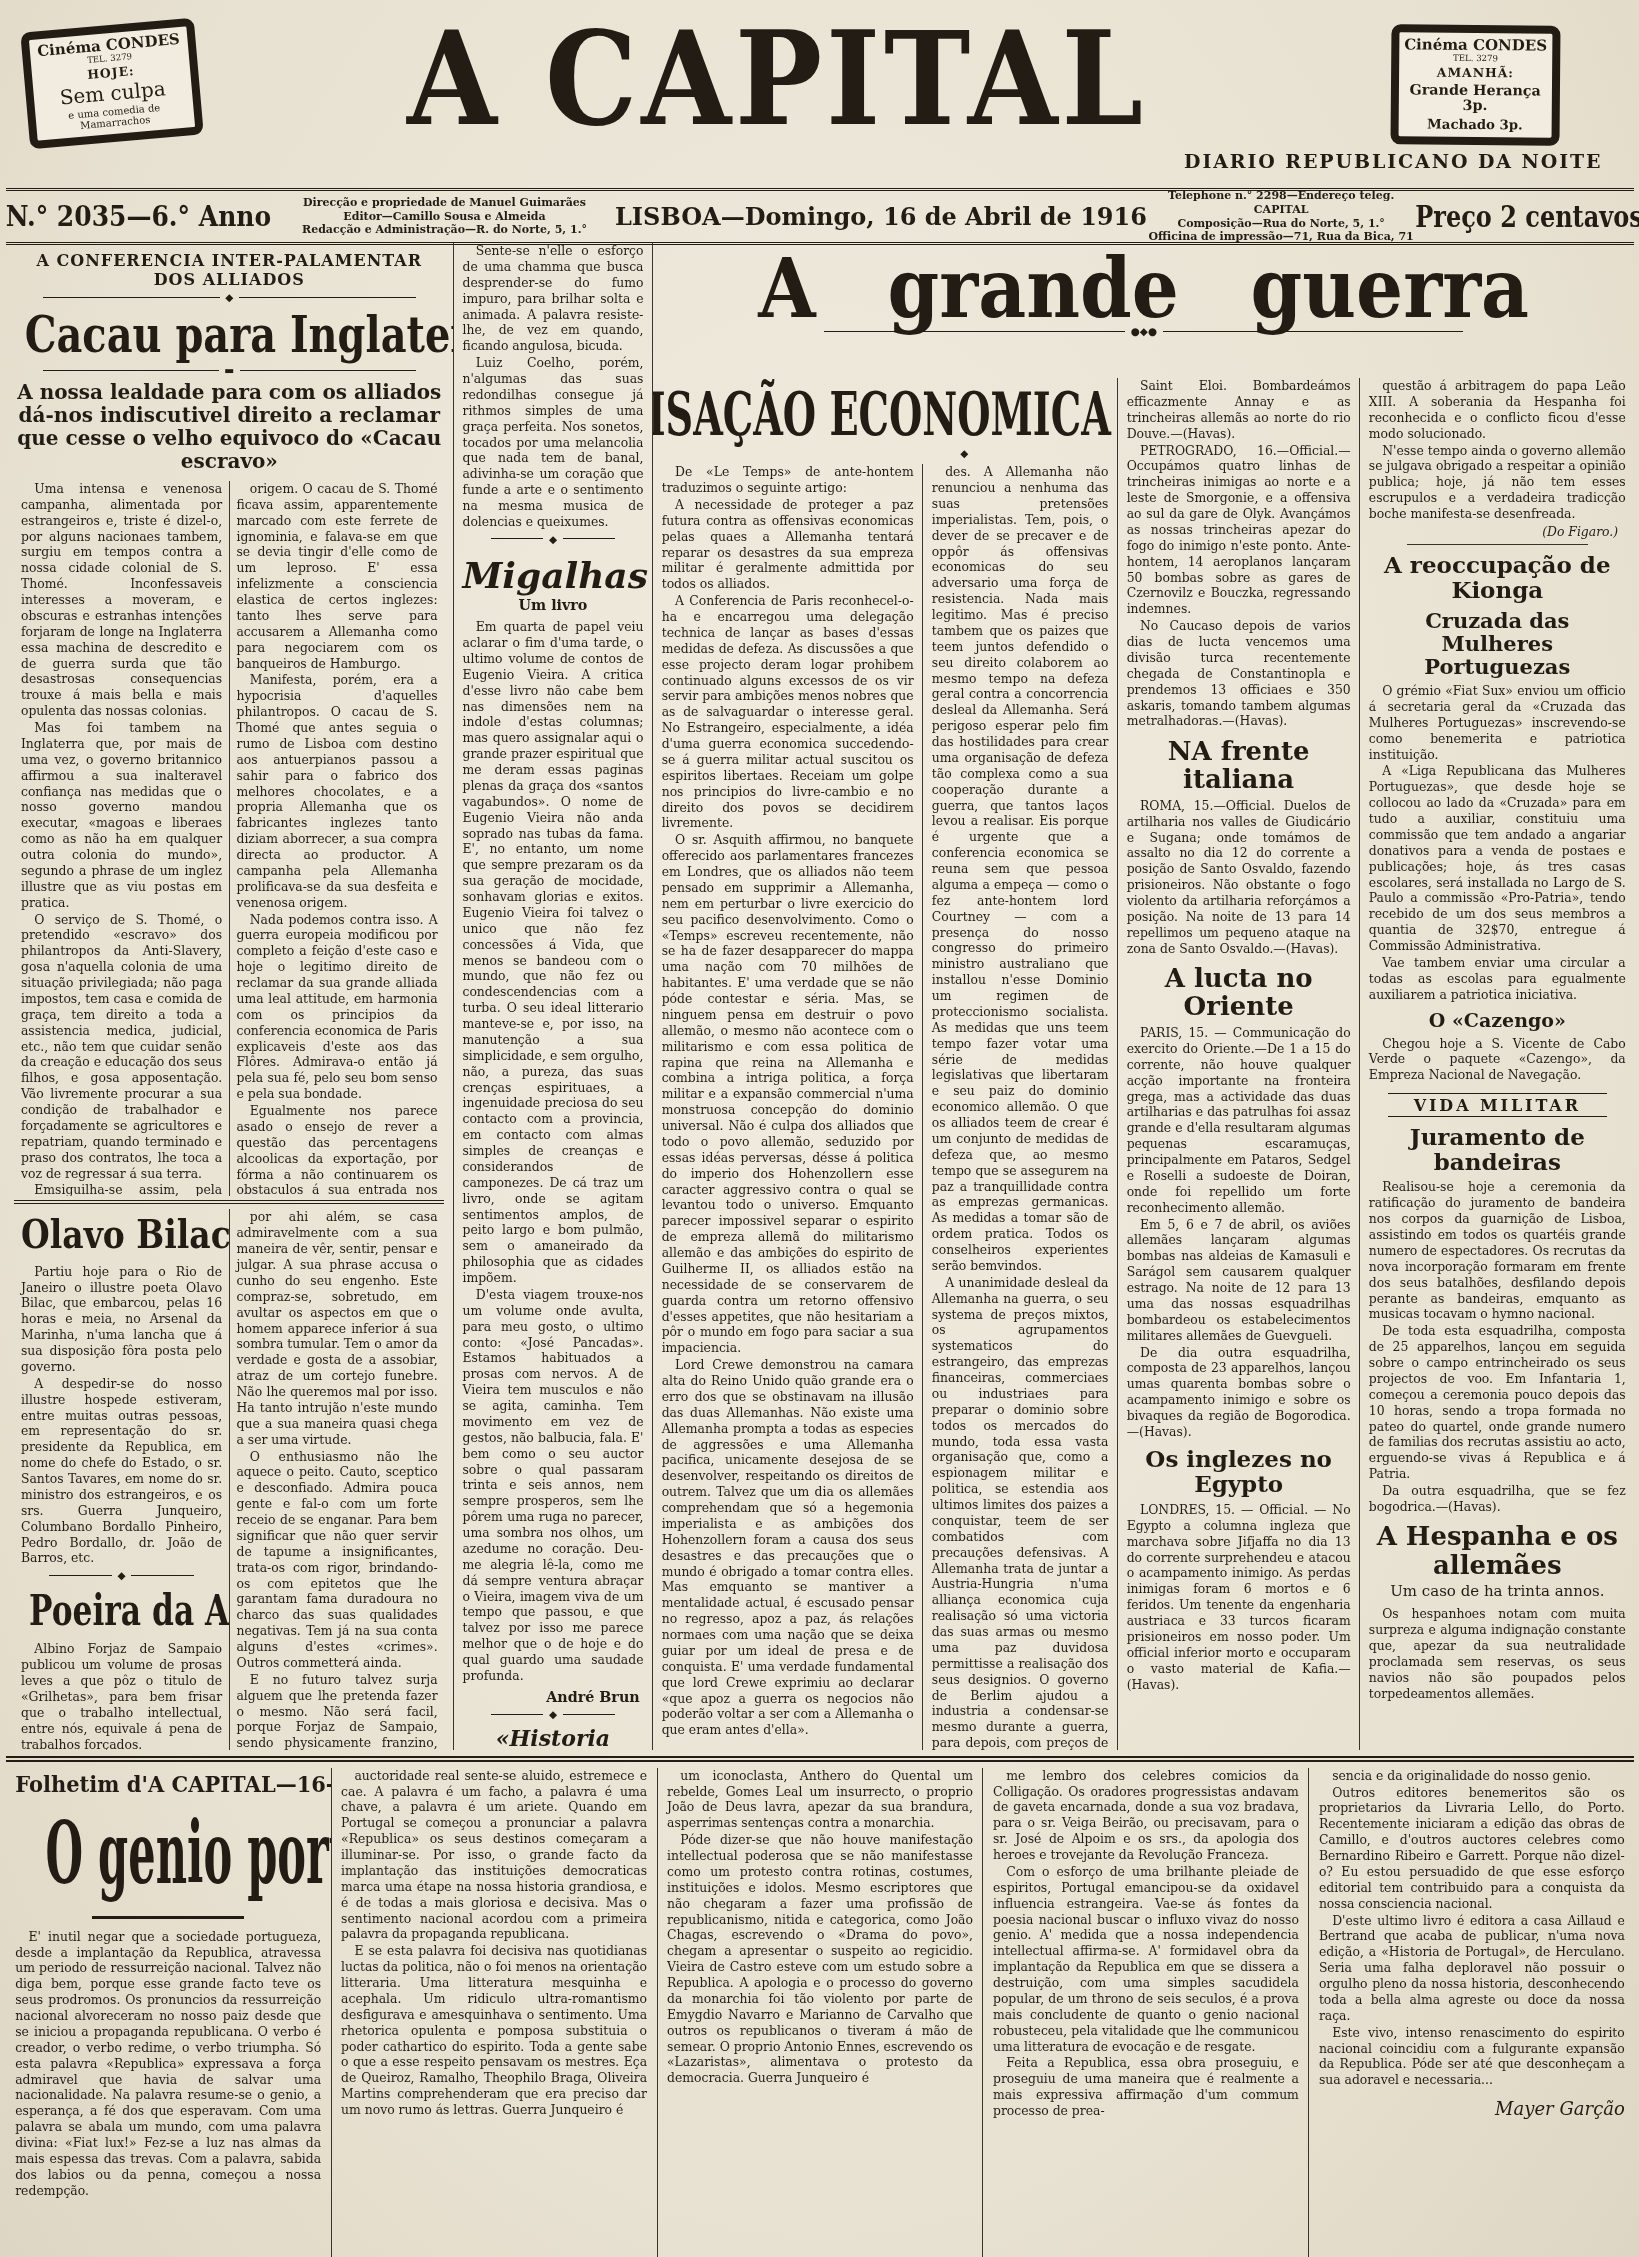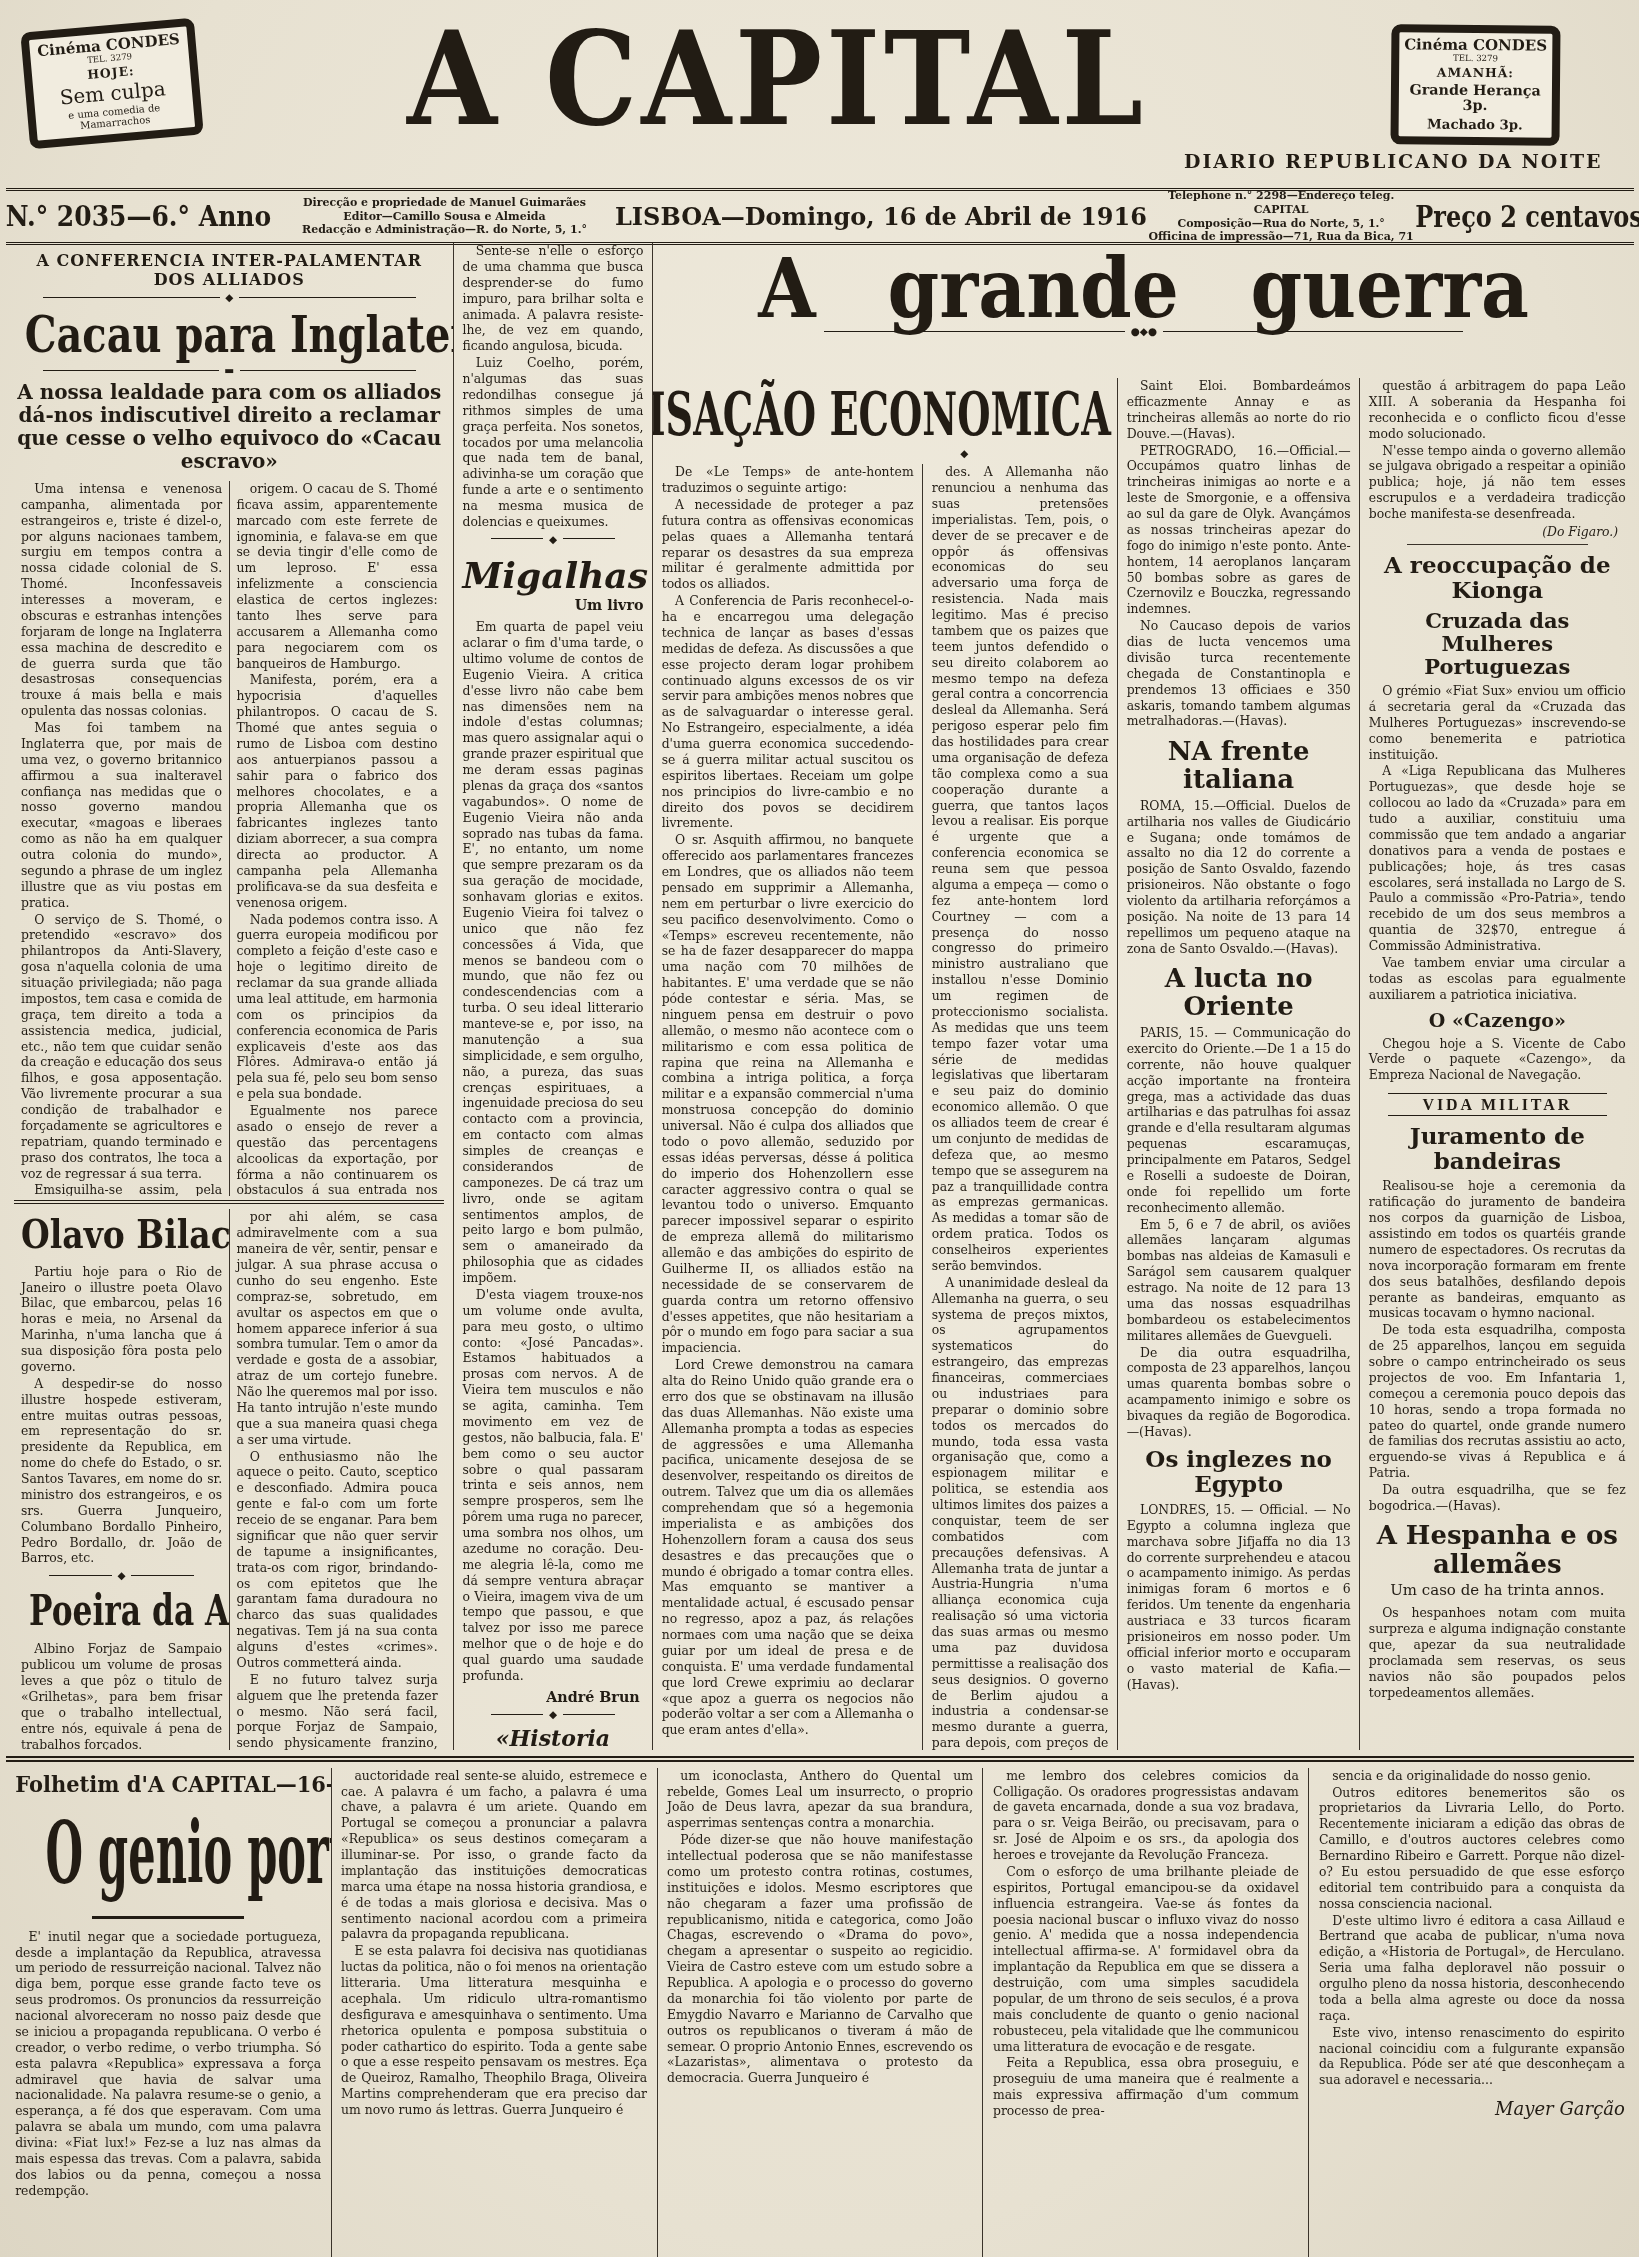--- a/index.html
+++ b/index.html
@@ -52,21 +52,21 @@
   .deck{font-weight:bold;font-size:20px;text-align:center;line-height:1.15;margin:5.7px 1.9px 7.6px;}
   .twocol{display:flex;}
   .twocol .sub{flex:1;padding:0 6.7px;overflow:hidden;}
   .twocol .sub + .sub{border-left:1px solid #3a332a;}
   .cacau-cols{height:715px;}
   .heavyrule{border-top:4.8px double #221c14;margin:3.8px 0 5.7px;}
   .left-bottom{flex:1;overflow:hidden;}
   .h-olavo{font-weight:bold;font-size:33px;text-align:center;transform:scaleY(1.2);margin:5.7px 0 9.5px;white-space:nowrap;}
   .h-poeira{font-weight:bold;font-size:34px;text-align:center;transform:scale(0.92,1.25);margin:9.5px 0 11.4px;white-space:nowrap;}
   .h-migalhas{font-weight:bold;font-style:italic;font-size:36px;text-align:center;margin:9.5px 0 1.9px;}
-  .subhead{font-weight:bold;font-size:14.3px;text-align:right;margin:1.9px 0 5.7px;}
+  .subhead{font-weight:bold;font-size:14.3px;text-align:center;margin:1.9px 0 5.7px;}
   .sig{font-weight:bold;font-size:14.3px;text-align:right;margin:5.7px 3.8px 3.8px;}
   .h-historia{font-weight:bold;font-style:italic;font-size:22px;text-align:center;line-height:1.2;margin:5.7px 0 7.6px;}
   .h-guerra{height:135px;text-align:center;}
   .h-guerra .t{font-weight:bold;font-size:74px;word-spacing:46px;white-space:nowrap;
                transform:scaleY(1.12);transform-origin:top;display:inline-block;line-height:1.1;}
   .mid-row{flex:1;display:flex;overflow:hidden;}
   .blockDE{width:464px;display:flex;flex-direction:column;align-items:flex-end;}
   .h-org{height:70px;text-align:center;overflow:visible;}
   .h-org .t{font-weight:bold;font-size:39px;white-space:nowrap;display:inline-block;
             transform:scale(0.98,1.55);transform-origin:top center;letter-spacing:0px;}
@@ -76,21 +76,21 @@
   .colF{width:224px;}
   .colG{flex:1;}
   .h2{font-weight:bold;text-align:center;line-height:1.08;margin:7.6px 0 4.8px;}
   .h2.s28{font-size:26px;}
   .h2.s24{font-size:23px;}
   .h2.s22{font-size:21px;}
   .h2.s20{font-size:19px;}
   .sub2{font-weight:normal;font-size:15px;text-align:center;line-height:1.15;margin:0 0 5.7px;}
   .section-tag{border-top:1.4px solid #221c14;border-bottom:1.4px solid #221c14;
                font-weight:bold;font-size:16px;letter-spacing:2.9px;text-align:center;
-               margin:9.5px 19px 3.8px;padding:1.9px 0;font-family:Liberation Serif, serif;}
+               margin:9.5px 19px 3.8px;padding:1.9px 0;}
   .figaro{text-align:right;font-size:12.4px;font-style:italic;margin:1.9px 7.6px 5.7px;}
   .smallrule{border-top:1px solid #3a332a;margin:5.7px 38px;}
   
   .folhetim{position:absolute;top:1756px;left:5.7px;right:5.7px;bottom:0;
             border-top:6.7px double #221c14;display:flex;padding-top:5.7px;overflow:hidden;}
   .fcol{flex:1;padding:0 9.5px;overflow:hidden;}
   .fcol + .fcol{border-left:1px solid #3a332a;}
   .fol-label{font-weight:bold;font-size:21px;white-space:nowrap;transform:scaleY(1.1);margin:3.8px 0 5.7px;}
   .h-genio{height:114px;text-align:center;}
   .h-genio .t{font-weight:bold;font-size:49px;white-space:nowrap;display:inline-block;

